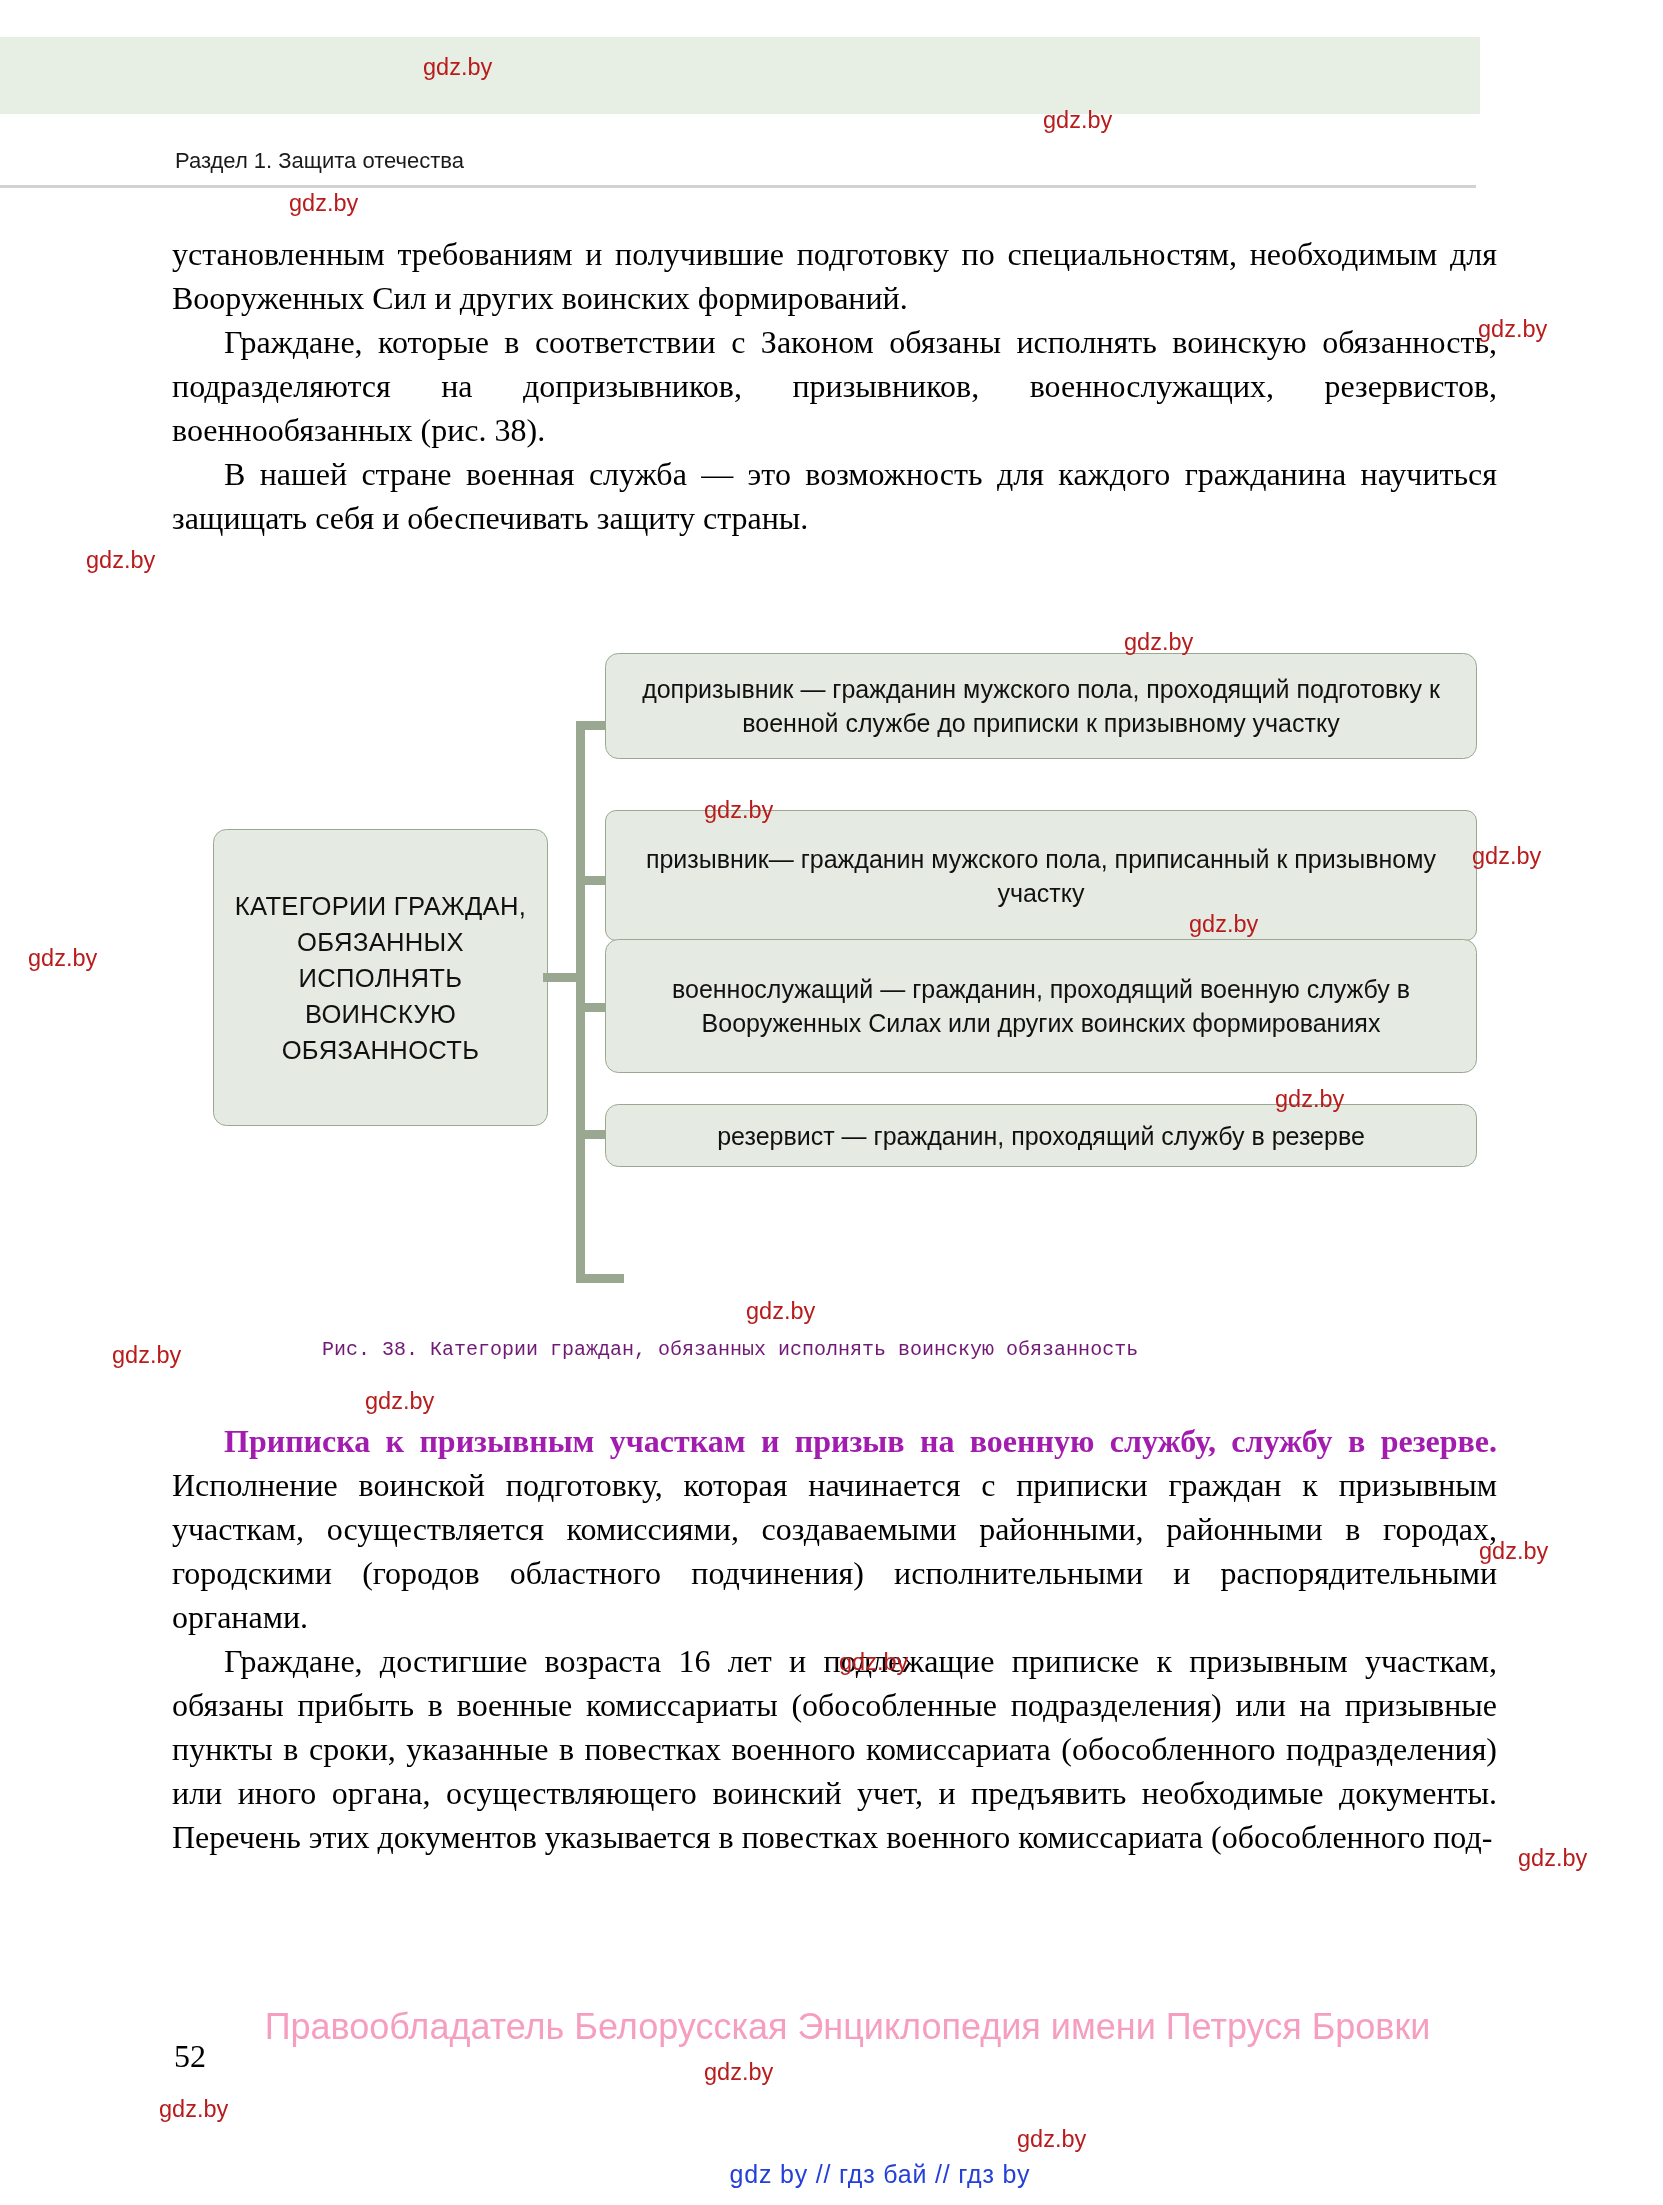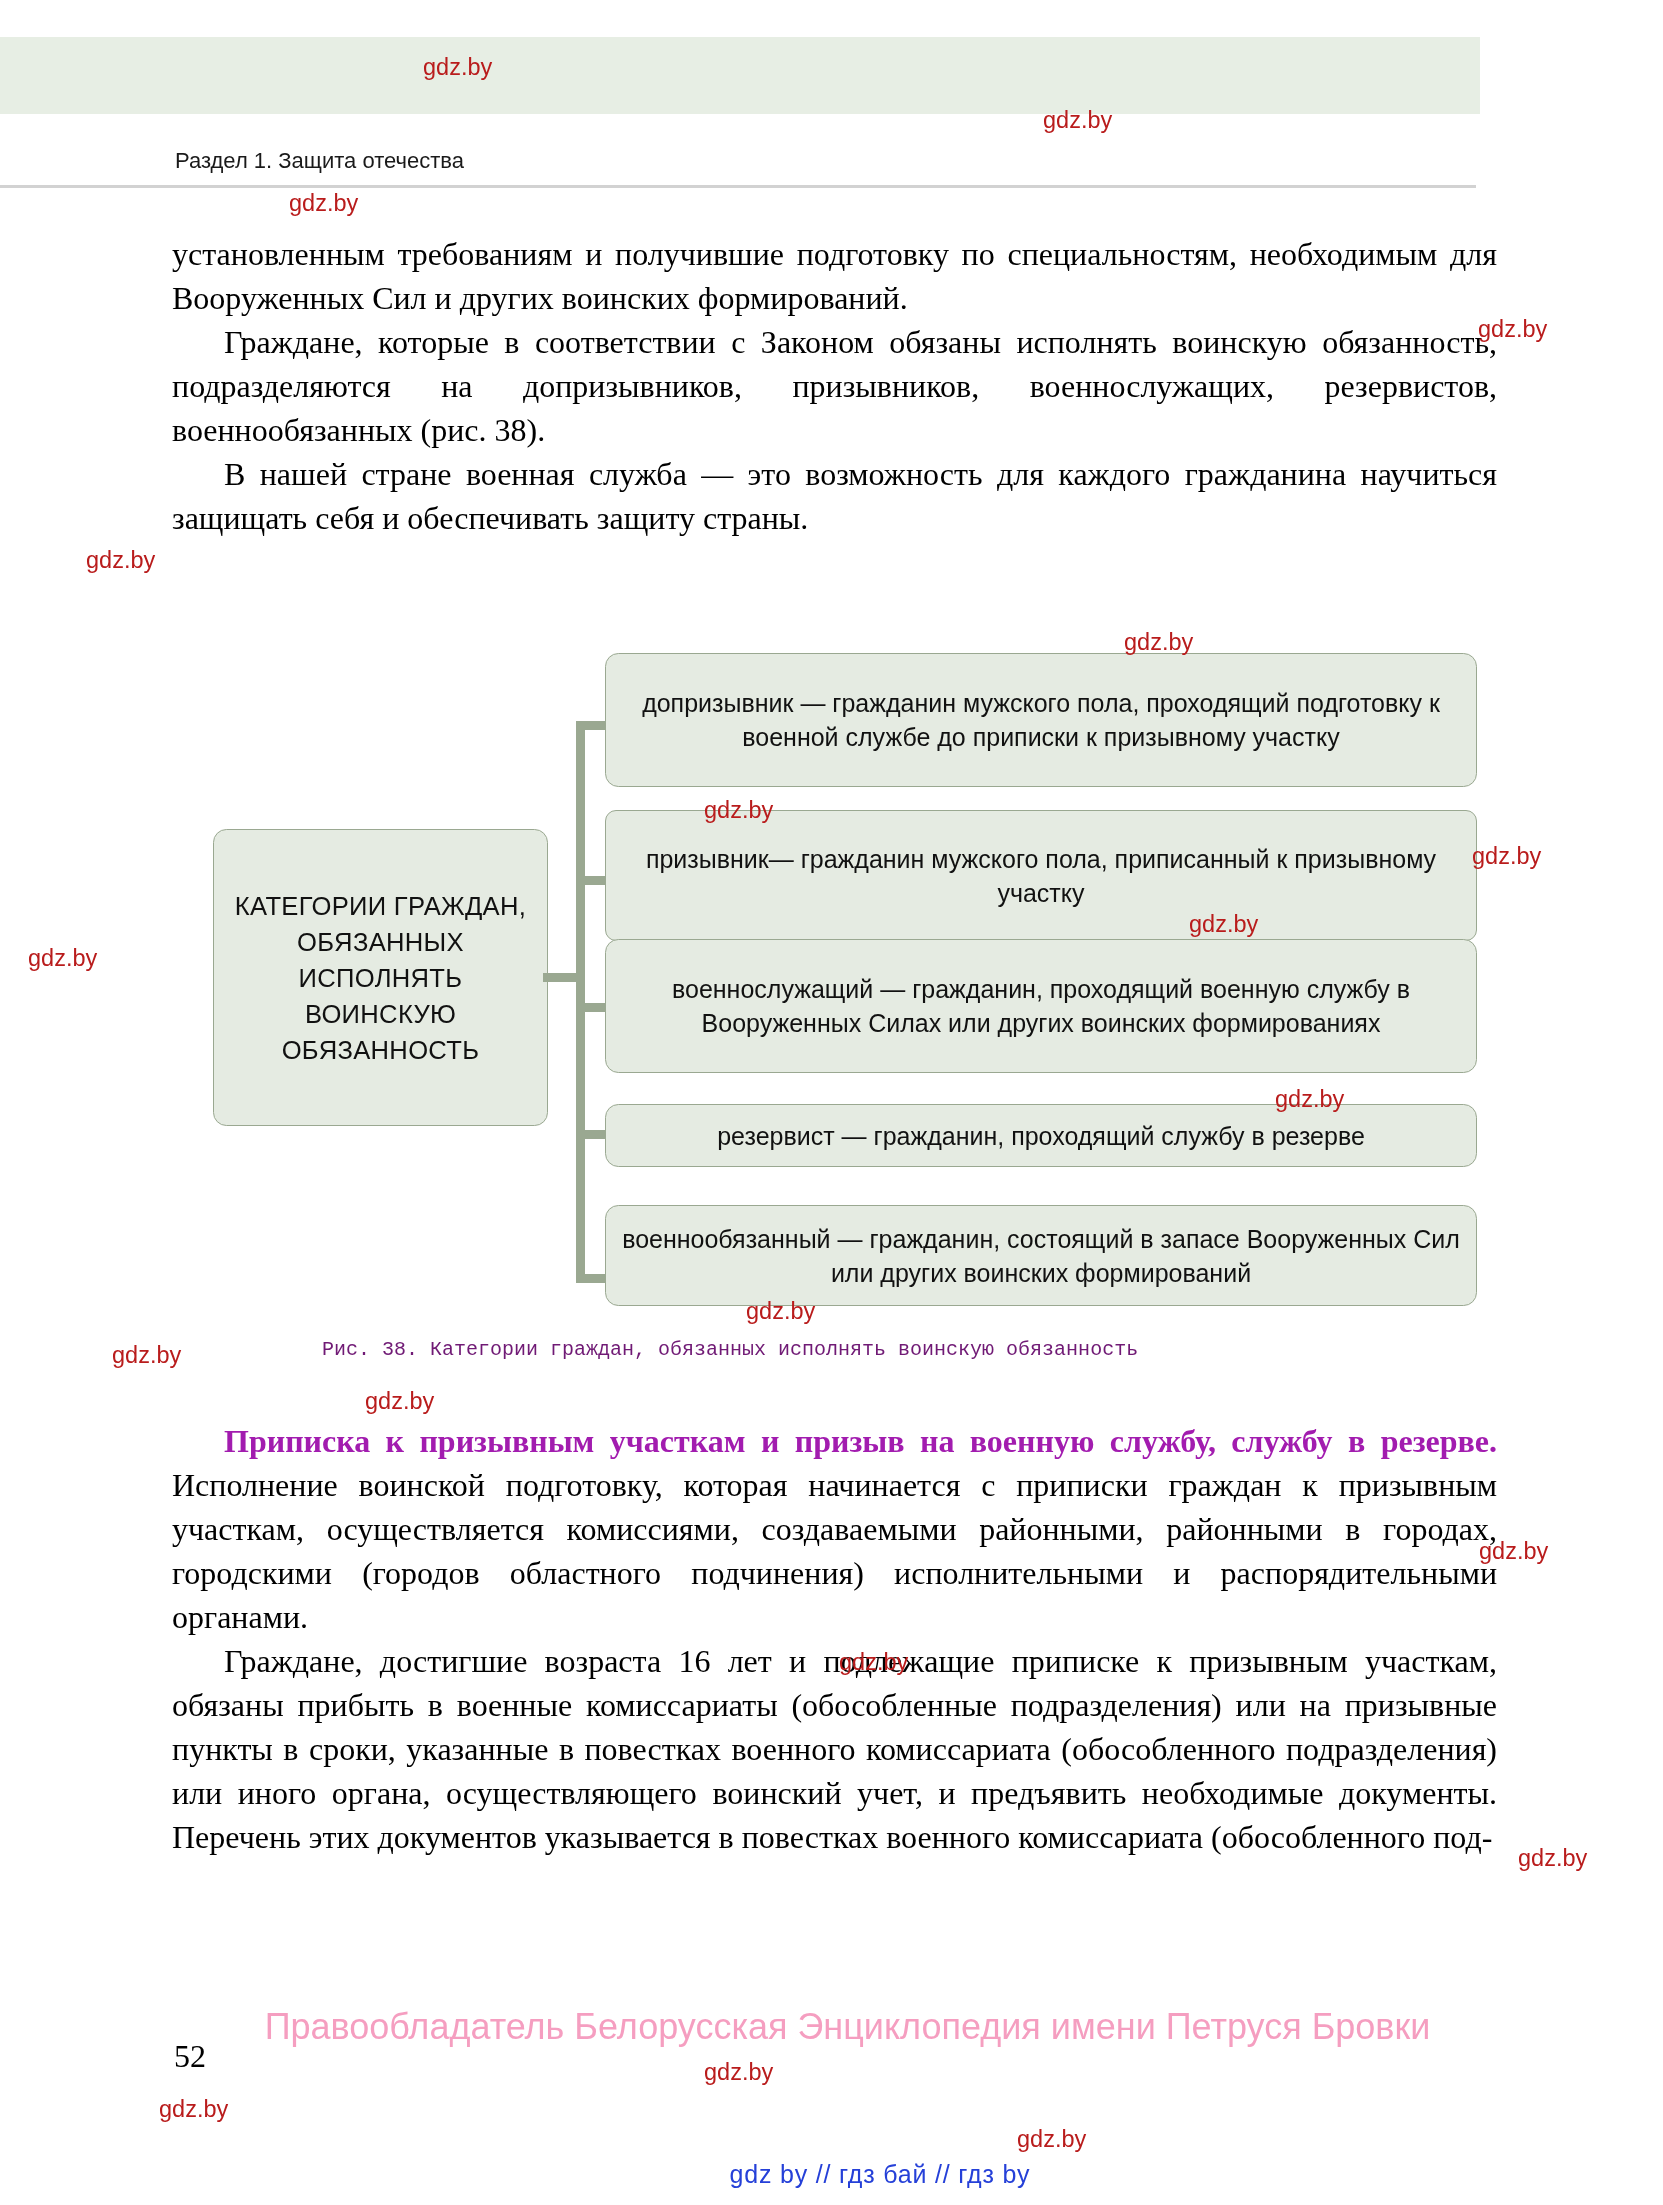--- a/index.html
+++ b/index.html
@@ -145,29 +145,28 @@
     <div class="connector" style="left:543px;top:973px;width:42px;height:9.2px;"></div>
 
     <div class="connector" style="left:576px;top:721px;width:9.2px;height:562px;"></div>
 
     <div class="connector" style="left:576px;top:721px;width:48px;height:9.2px;"></div>
     <div class="connector" style="left:576px;top:876px;width:48px;height:9.2px;"></div>
     <div class="connector" style="left:576px;top:1003px;width:48px;height:9.2px;"></div>
     <div class="connector" style="left:576px;top:1130px;width:48px;height:9.2px;"></div>
     <div class="connector" style="left:576px;top:1274px;width:48px;height:9.2px;"></div>
 
-    <div class="node" style="left:605px;top:653px;width:872px;height:134px;">допризывник — гражданин мужского пола, проходящий подготовку к военной службе до приписки к призывному участку</div>
+    <div class="node" style="left:605px;top:653px;width:872px;height:106px;">допризывник — гражданин мужского пола, проходящий подготовку к военной службе до приписки к призывному участку</div>
 
     <div class="node" style="left:605px;top:810px;width:872px;height:131px;border-radius:11px;">призывник— гражданин мужского пола, приписанный к призывному участку</div>
 
     <div class="node" style="left:605px;top:939px;width:872px;height:134px;">военнослужащий — гражданин, проходящий военную службу в Вооруженных Силах или других воинских формированиях</div>
 
     <div class="node" style="left:605px;top:1104px;width:872px;height:63px;">резервист — гражданин, проходящий службу в резерве</div>
 
-    <div class="node" style="left:605px;top:1205px;width:872px;height:101px;">военнообязанный — гражданин, состоящий в запасе Вооруженных Сил или других воинских формирований</div>
   </div>
 
   <div class="figcap">Рис. 38. Категории граждан, обязанных исполнять воинскую обязанность</div>
 
   <div class="col" style="top:1419px;">
     <p class="ind"><span class="redlead">Приписка к призывным участкам и призыв на военную службу, службу в резерве.</span><span> Исполнение воинской подготовку, которая начинается с приписки граждан к призывным участкам, осуществляется комиссиями, создаваемыми районными, районными в городах, городскими (городов областного подчинения) исполнительными и распорядительными органами.</span></p>
     <p class="ind">Граждане, достигшие возраста 16 лет и подлежащие приписке к призывным участкам, обязаны прибыть в военные комиссариаты (обособленные подразделения) или на призывные пункты в сроки, указанные в повестках военного комиссариата (обособленного подразделения) или иного органа, осуществляющего воинский учет, и предъявить необходимые документы. Перечень этих документов указывается в повестках военного комиссариата (обособленного под-</p>
   </div>
 
   <div class="pageno">52</div>

